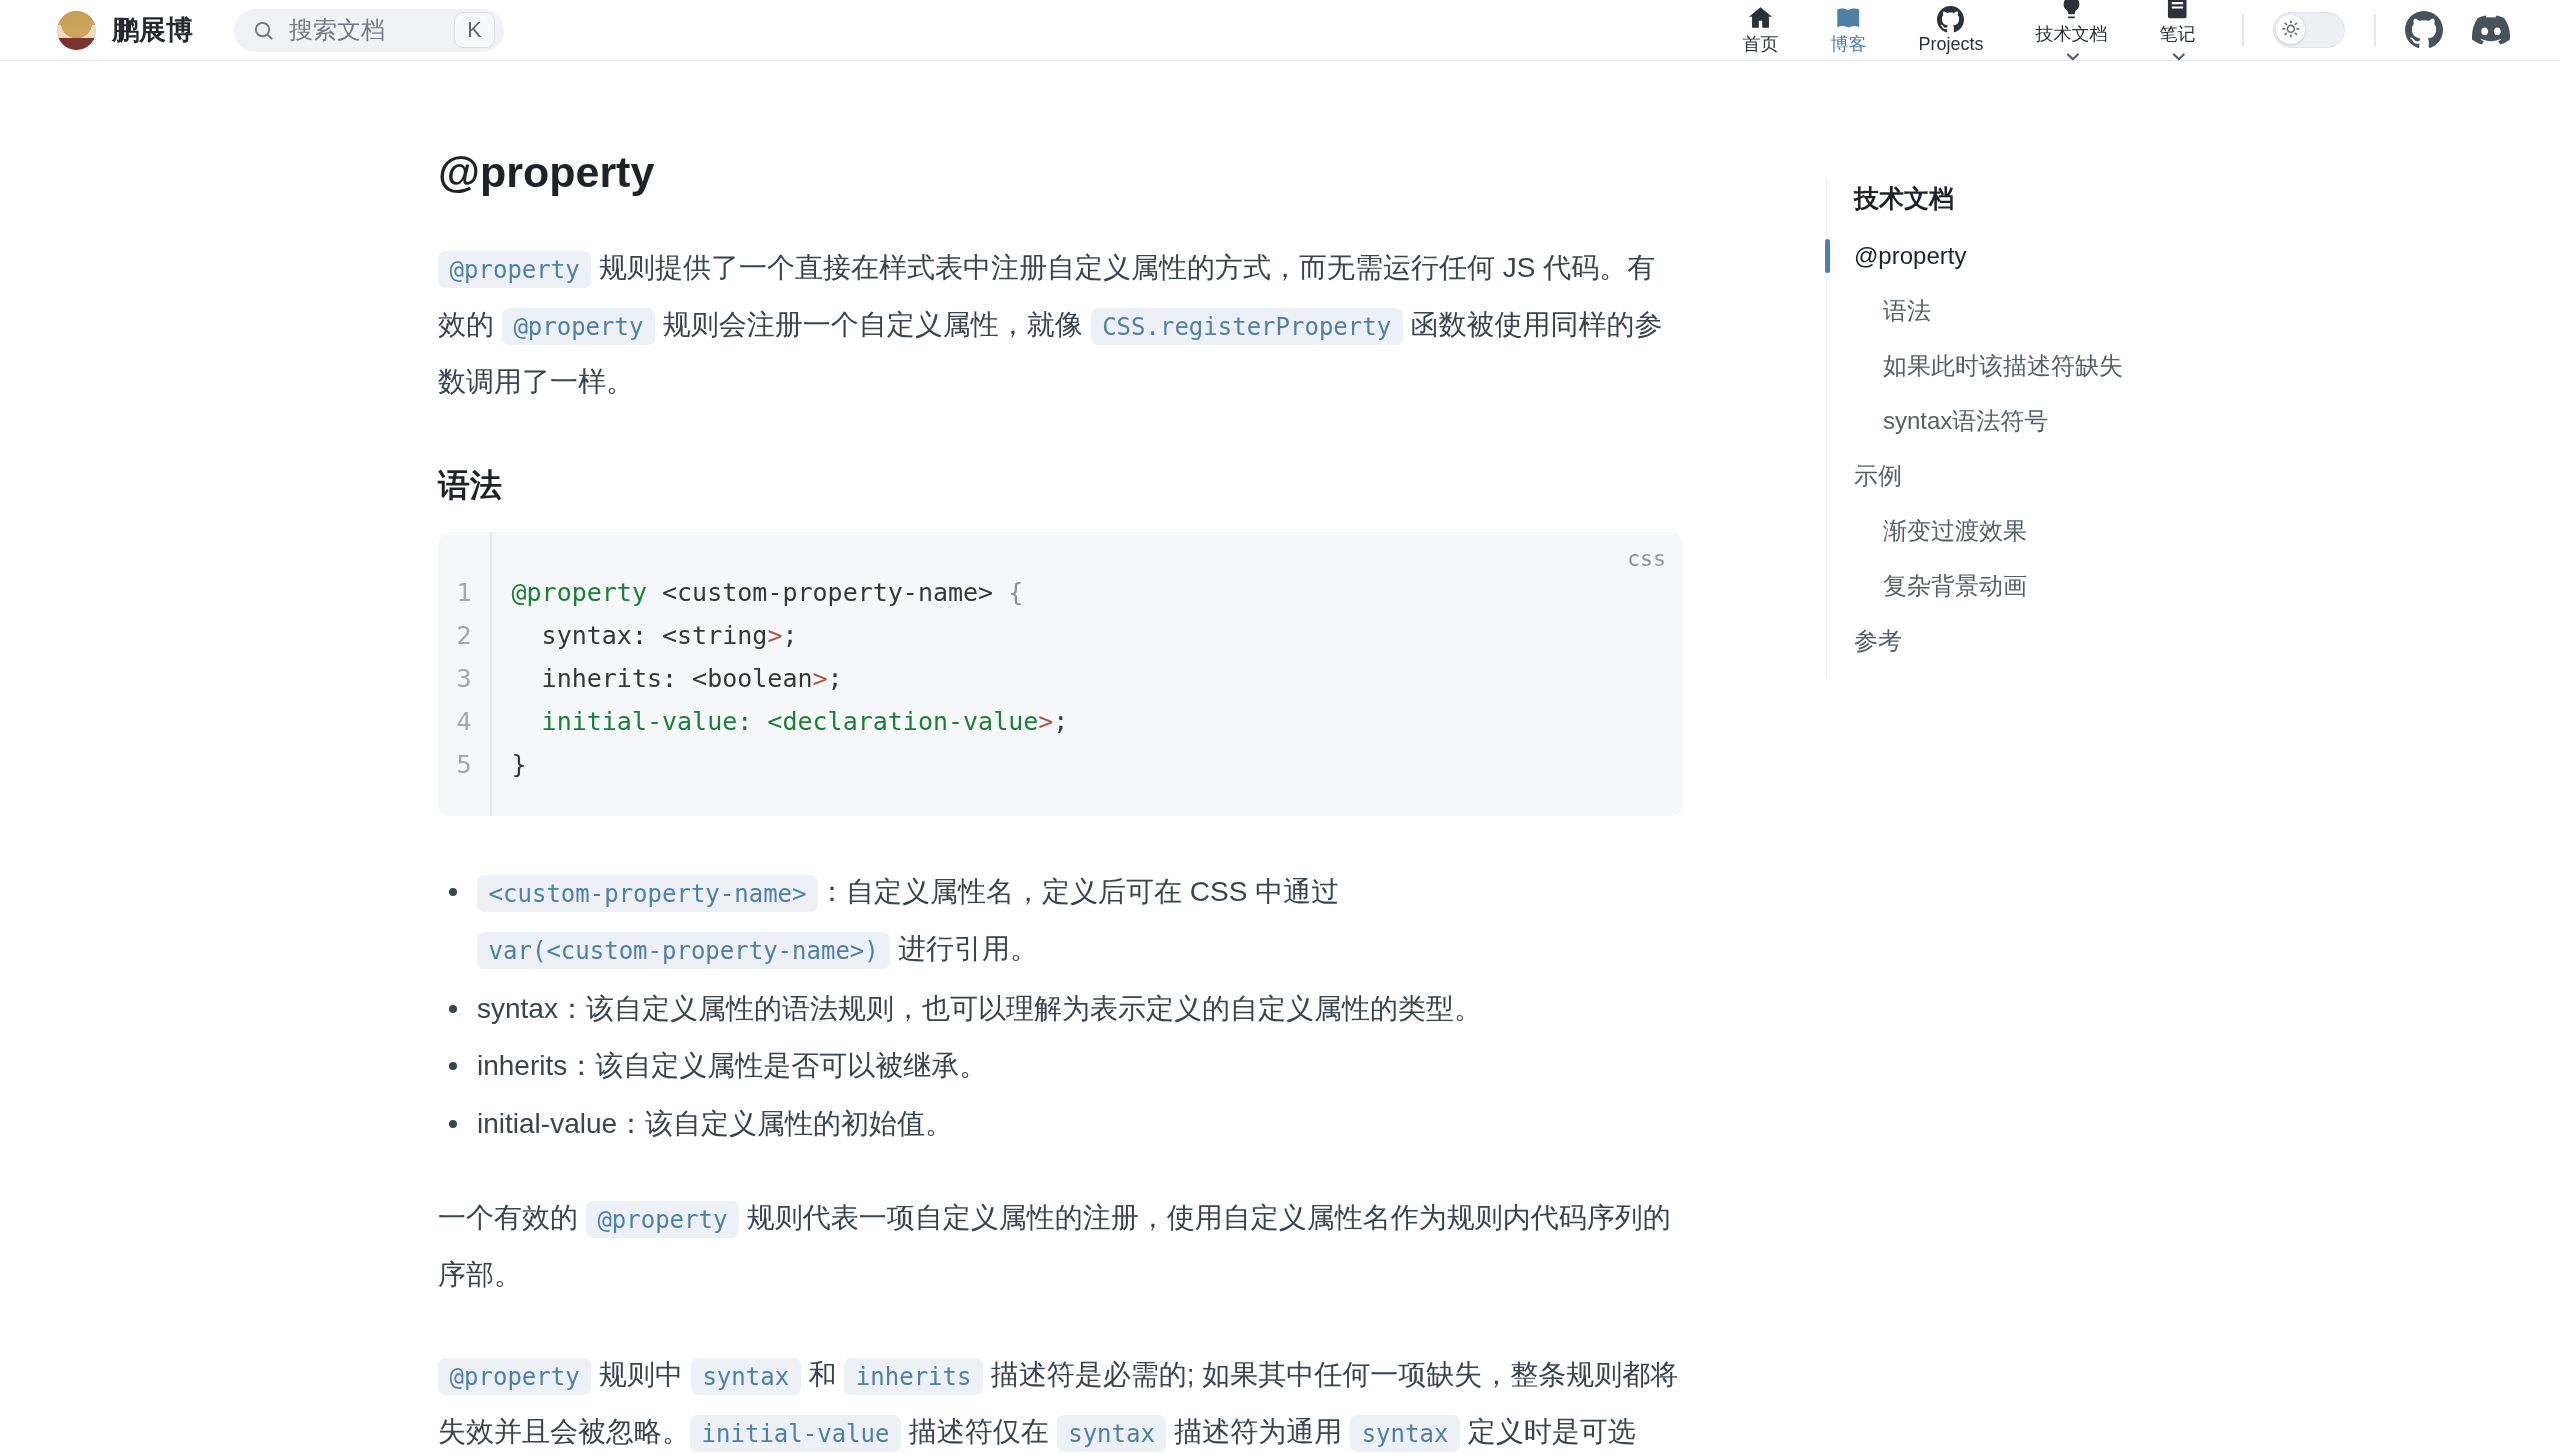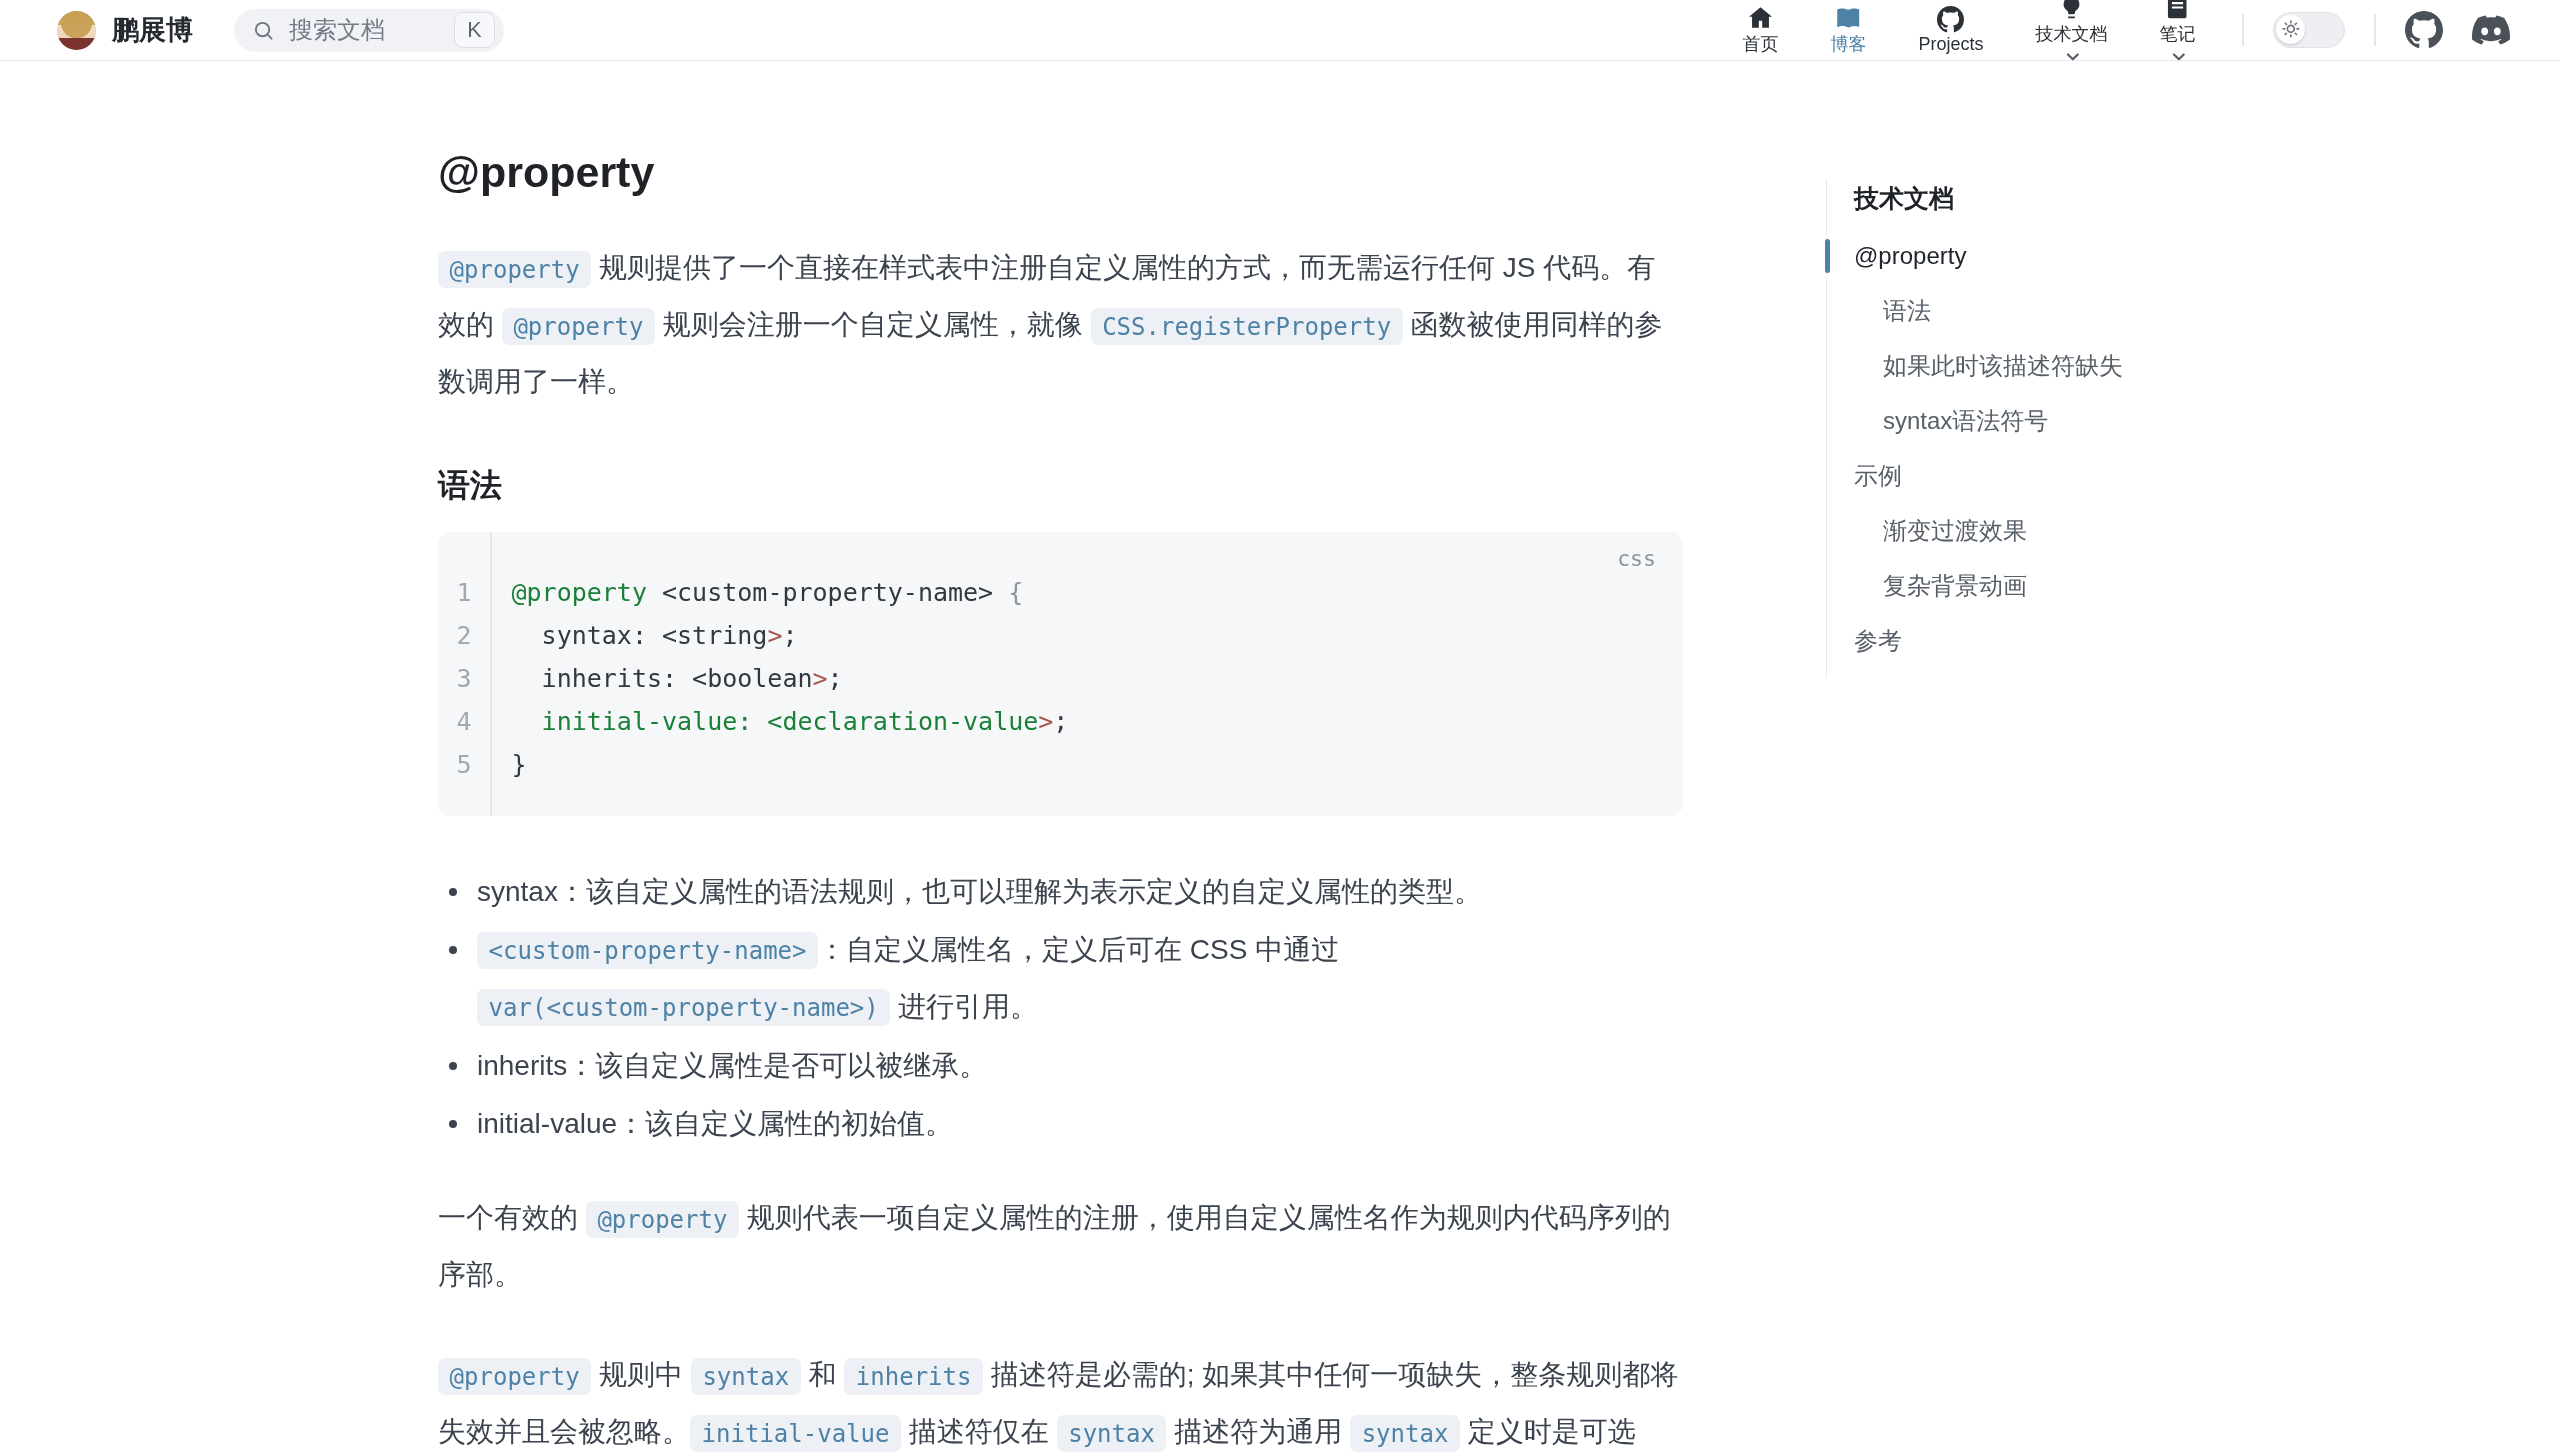--- a/index.html
+++ b/index.html
@@ -54,21 +54,21 @@
   .body-p{margin:0;font-size:28px;line-height:55px;color:#3b434e;}
   .p1{margin-top:43px;}
   .p2{margin-top:39px;}
   .p3{margin-top:45px;}
   code.ic{
     font-family:"DejaVu Sans Mono","Liberation Mono",monospace;font-size:24px;
     background:#edf0f4;color:#4d82a6;padding:4.5px 11.6px;border-radius:7.2px;white-space:nowrap;
   }
   .section-title{margin:57px 0 0;font-size:32px;line-height:39px;font-weight:700;color:#1f2328;}
   .codeblock{margin-top:27px;background:#f6f7f8;border-radius:12.5px;position:relative;padding:39px 0 30px;overflow:hidden;}
-  .codeblock .lang{position:absolute;top:14.3px;right:27px;font-size:21.5px;color:#8e949c;
+  .codeblock .lang{position:absolute;top:14.3px;right:17px;font-size:21.5px;color:#8e949c;
     font-family:"DejaVu Sans Mono","Liberation Mono",monospace;}
   .codeblock .vline{position:absolute;left:52px;top:0;bottom:0;width:1.8px;background:#e5e7ea;}
   .cl{display:flex;line-height:43px;font-family:"DejaVu Sans Mono","Liberation Mono",monospace;font-size:25px;}
   .ln{width:52px;text-align:center;color:#a2a8b0;flex:none;}
   .cc{padding-left:21.5px;white-space:pre;color:#33383e;}
   .tok-green{color:#1a7f37;}
   .tok-red{color:#a6554e;}
   .tok-gray{color:#8d939b;}
   .tok-fg{color:#33383e;}
   ul.props{list-style:none;margin:48px 0 0;padding:0;}
@@ -193,22 +193,22 @@
           <span class="cc"><span class="tok-green">  initial-value: &lt;declaration-value</span><span class="tok-red">&gt;</span><span class="tok-fg">;</span></span>
         </div>
         <div class="cl">
           <span class="ln">5</span>
           <span class="cc"><span class="tok-fg">}</span></span>
         </div>
       </div>
   </div>
 
   <ul class="props">
+    <li><code class="ic">&lt;custom-property-name&gt;</code>：自定义属性名，定义后可在 CSS 中通过 <code class="ic">var(&lt;custom-property-name&gt;)</code> 进行引用。</li>
     <li>syntax：该自定义属性的语法规则，也可以理解为表示定义的自定义属性的类型。</li>
-    <li><code class="ic">&lt;custom-property-name&gt;</code>：自定义属性名，定义后可在 CSS 中通过 <code class="ic">var(&lt;custom-property-name&gt;)</code> 进行引用。</li>
     <li>inherits：该自定义属性是否可以被继承。</li>
     <li>initial-value：该自定义属性的初始值。</li>
   </ul>
 
   <p class="body-p p2">一个有效的 <code class="ic">@property</code> 规则代表一项自定义属性的注册，使用自定义属性名作为规则内代码序列的序部。</p>
   <p class="body-p p3"><code class="ic">@property</code> 规则中 <code class="ic">syntax</code> 和 <code class="ic">inherits</code> 描述符是必需的; 如果其中任何一项缺失，整条规则都将失效并且会被忽略。<code class="ic">initial-value</code> 描述符仅在 <code class="ic">syntax</code> 描述符为通用 <code class="ic">syntax</code> 定义时是可选的， 否则  也是必需的——如果此时该描述符缺失，整条规则都将失效且被忽略。</p>
 </article>
 
 <aside class="toc">
   <div class="toc-title">技术文档</div>

